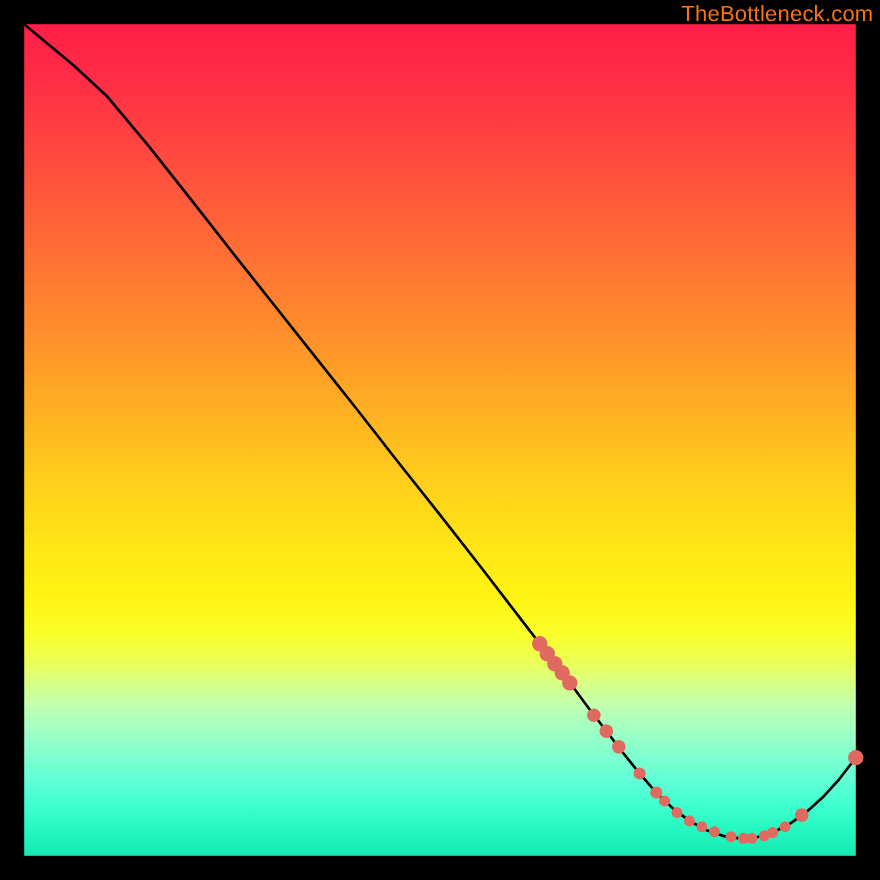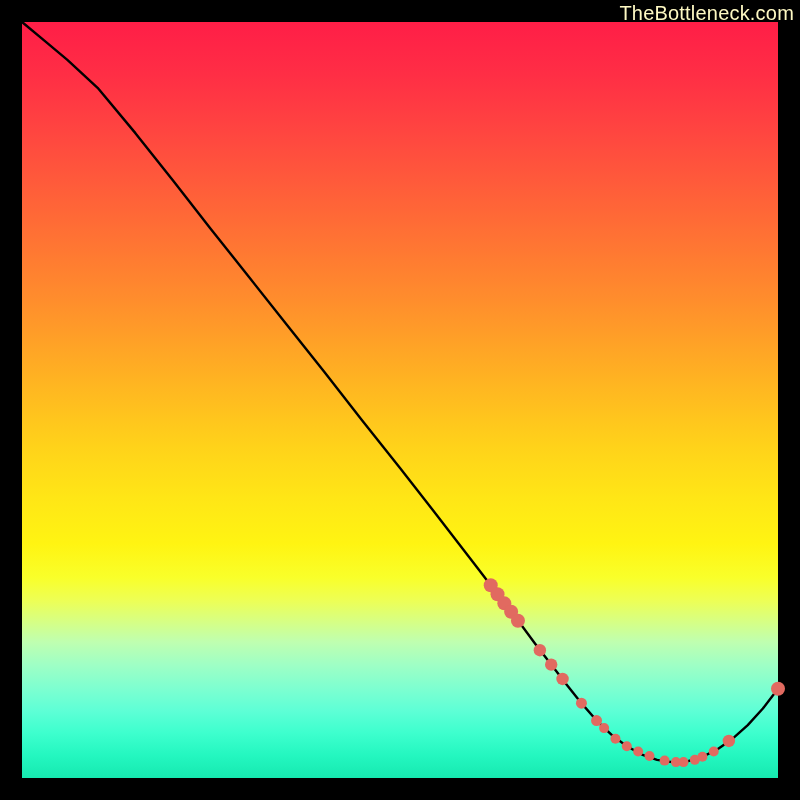--- a/index.html
+++ b/index.html
@@ -64,21 +64,21 @@
   .marker {
     fill: #e16a60;
     stroke: none;
   }
   .watermark {
     position: absolute;
     top: 2px;
     right: 6px;
     font-family: Arial, Helvetica, sans-serif;
     font-size: 20px;
-    color: #fef9c3;
+    color: #f97316;
     letter-spacing: 0.2px;
     user-select: none;
   }
 </style>
 </head>
 <body>
 
 <div class="stage">
   <div class="plot">
     <svg viewBox="0 0 756 756">

